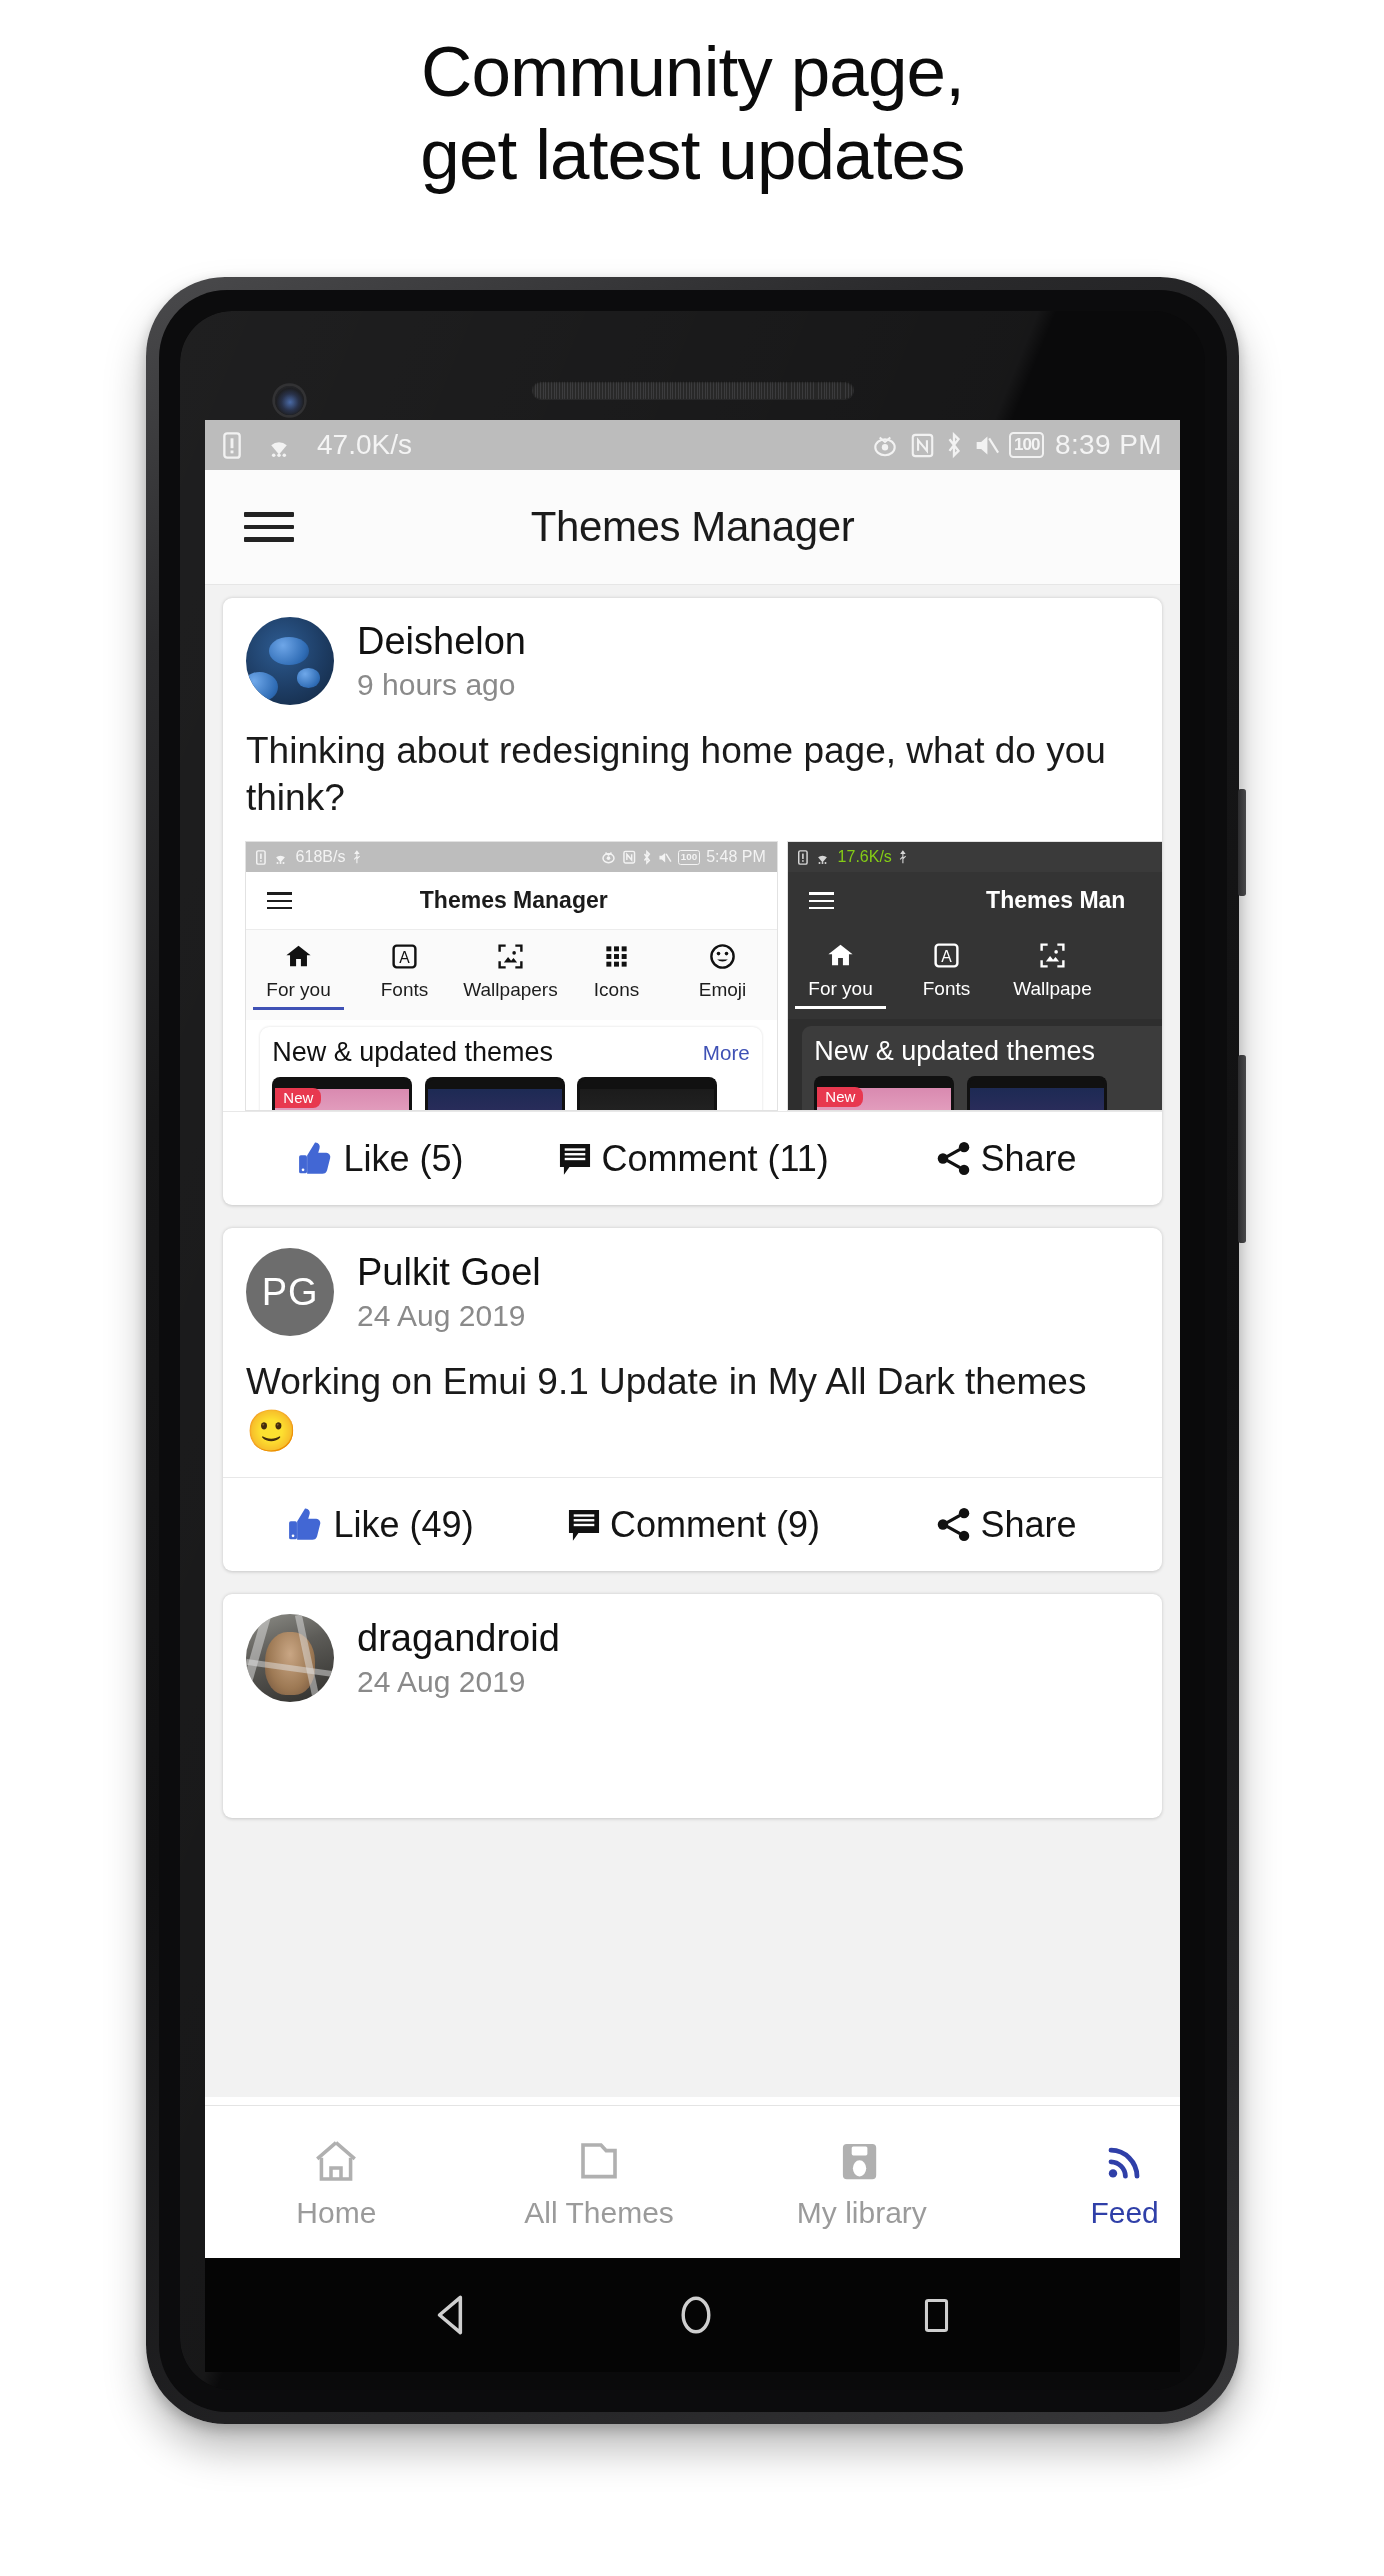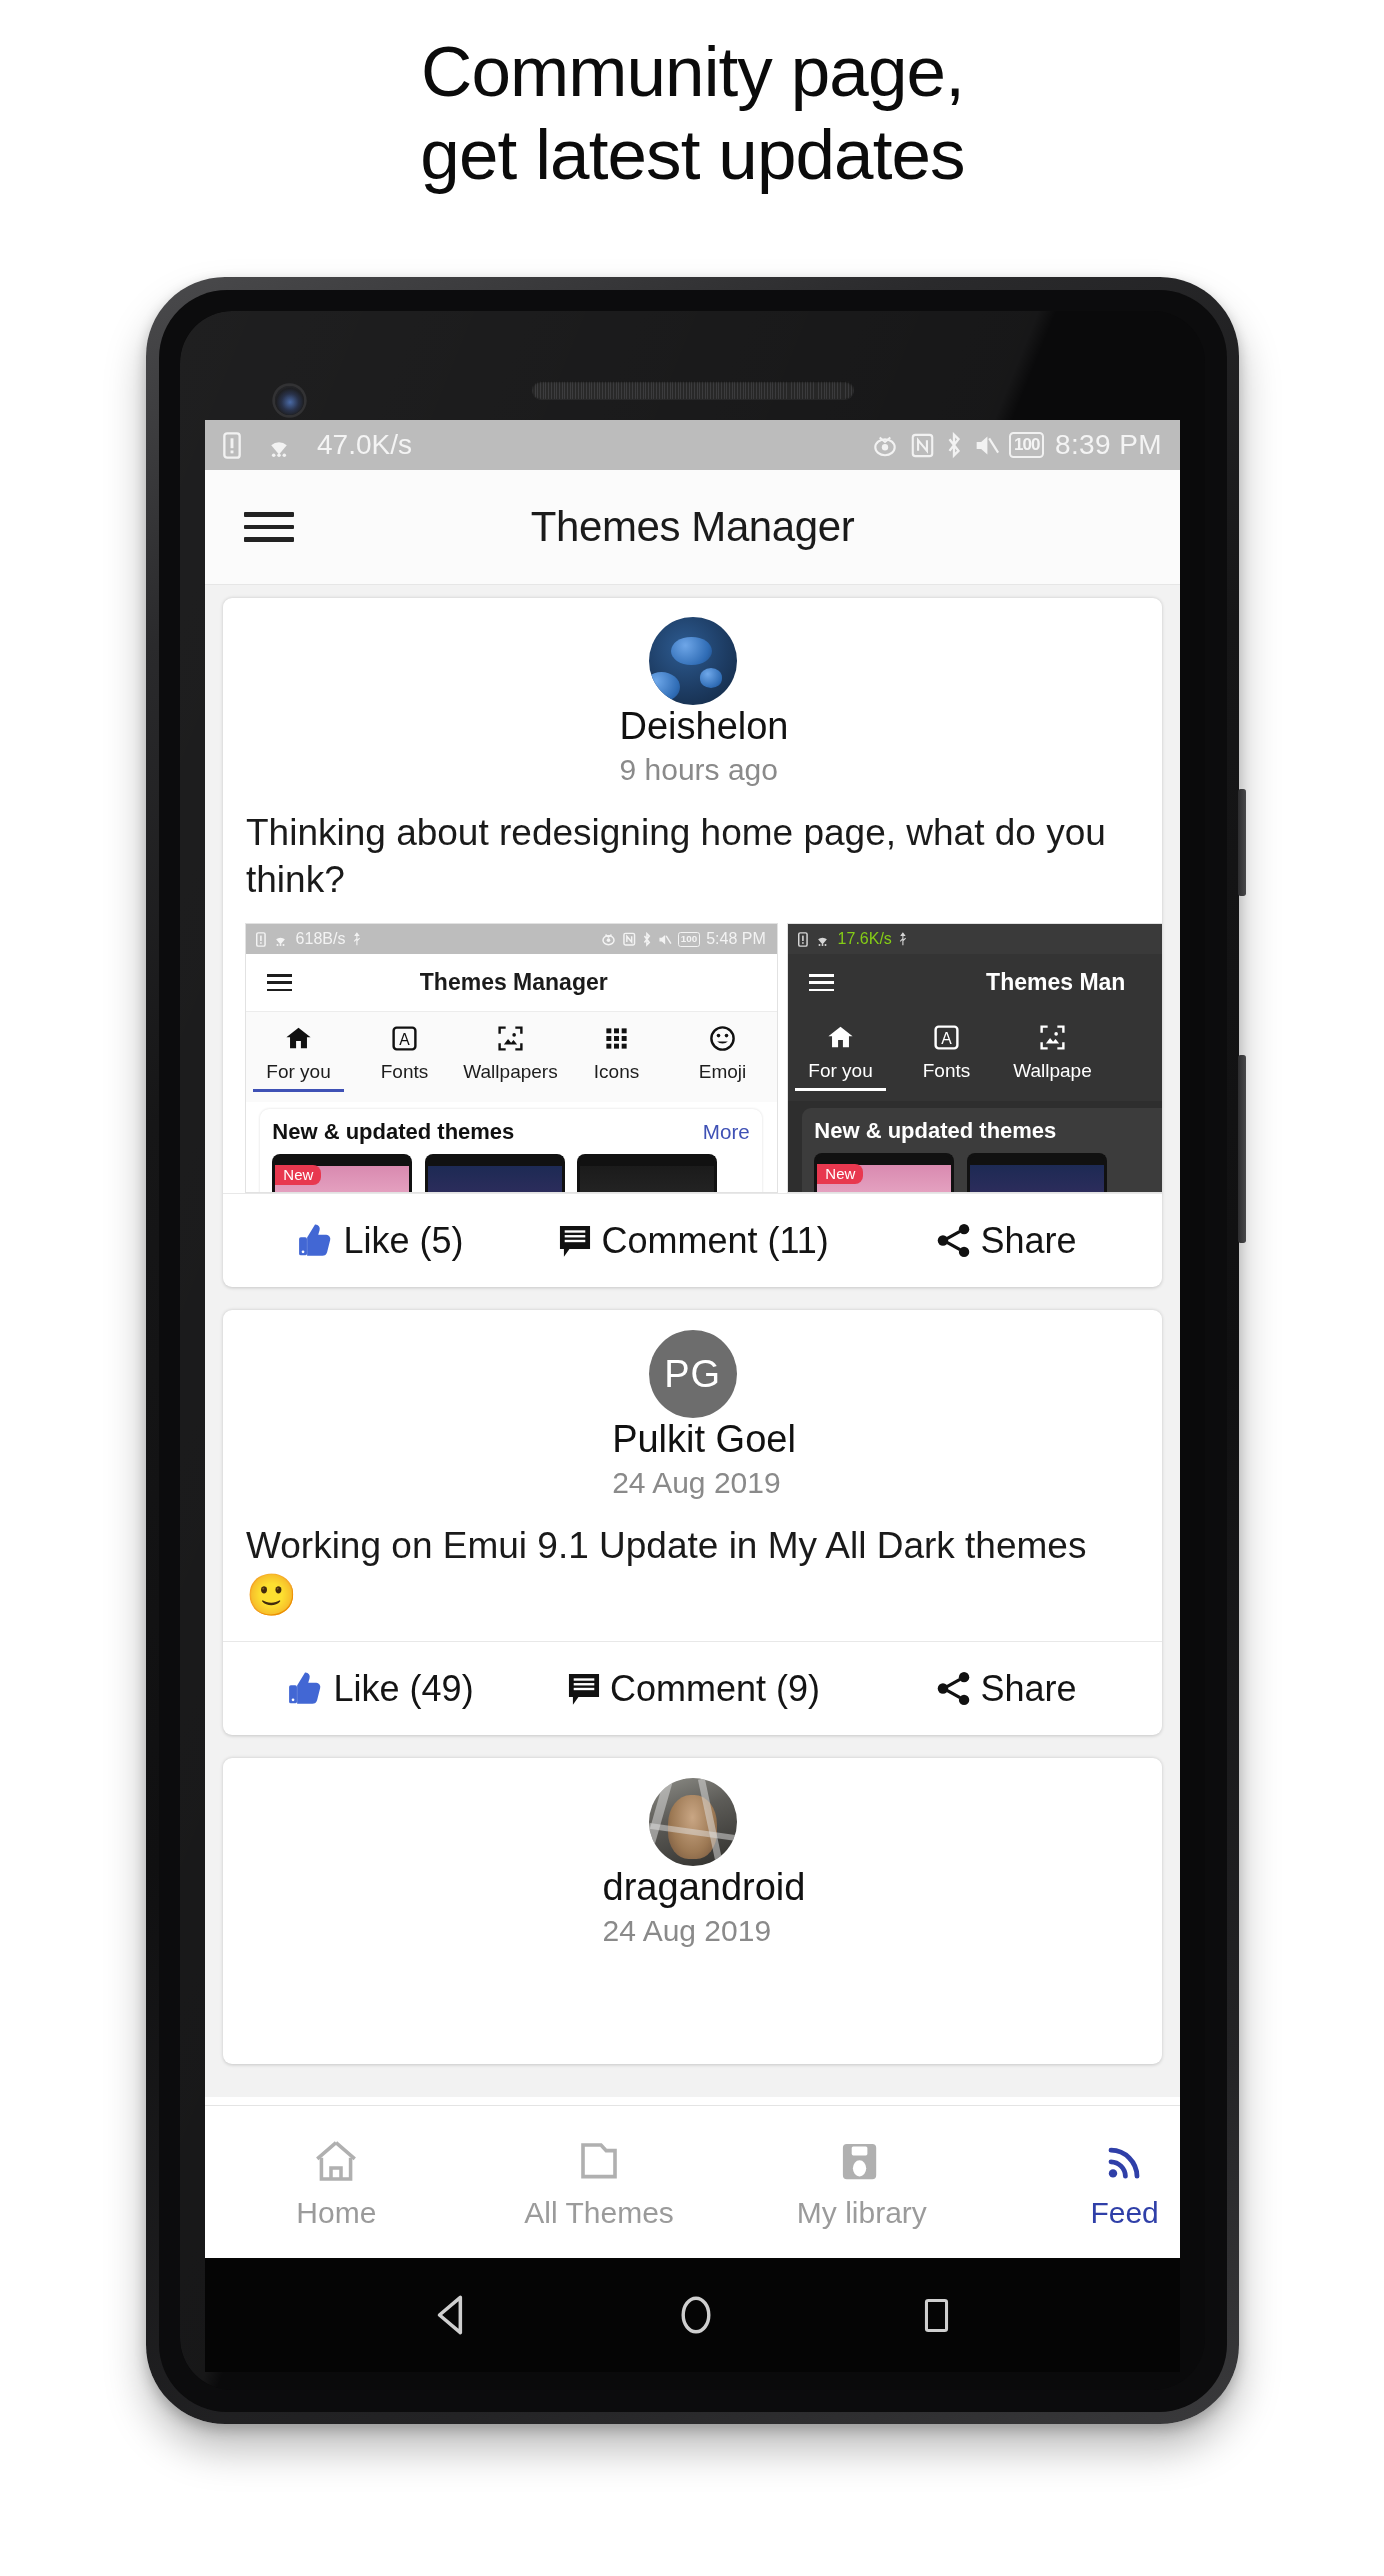--- a/index.html
+++ b/index.html
@@ -86,21 +86,21 @@
   .hamburger{width:50px;margin-left:39px;display:flex;flex-direction:column;gap:8px;cursor:pointer;}
   .hamburger i{display:block;height:4.5px;background:#222;border-radius:0.9px;}
   .appbar-title{
     flex:1;text-align:center;font-size:42px;color:#1b1b1b;
     margin-right:89px;letter-spacing:-0.4px;
   }
 
   
   .feed{background:#f2f2f2;height:1512px;padding:12.5px 18px 0 18px;box-sizing:border-box;overflow:hidden;}
   .card{background:#fff;border-radius:9px;box-shadow:0 0.9px 3.6px rgba(0,0,0,.18);margin-bottom:23px;overflow:hidden;}
-  .card-head{display:flex;align-items:center;padding:19.7px 23px 9px 23px;flex-direction:column;}
+  .card-head{display:flex;align-items:center;padding:19.7px 23px 9px 23px;}
   .avatar{width:88px;height:88px;border-radius:50%;flex:none;overflow:hidden;position:relative;}
   .av-deishelon{background:radial-gradient(circle at 40% 35%,#2d5b91 0%,#1d3c63 55%,#12263f 100%);}
   .av-deishelon .b1{position:absolute;left:26%;top:22%;width:46%;height:32%;border-radius:50%;
     background:radial-gradient(circle at 35% 30%,#6ea6e8,#2f6cb5 70%,#1d4a85);}
   .av-deishelon .b2{position:absolute;left:58%;top:58%;width:26%;height:22%;border-radius:50%;
     background:radial-gradient(circle at 35% 30%,#6fa8ea,#2f6cb5 70%,#1d4a85);}
   .av-deishelon .b3{position:absolute;left:-6%;top:62%;width:42%;height:34%;border-radius:50%;
     background:radial-gradient(circle at 35% 30%,#6fa8ea,#2f6cb5 70%,#1d4a85);}
   .av-pg{background:#6d6d6d;color:#fff;display:flex;align-items:center;justify-content:center;
     font-size:38px;letter-spacing:0.9px;}
@@ -141,21 +141,21 @@
   .m-tabs.dark{background:#343434;}
   .m-tab{width:106px;flex:none;text-align:center;position:relative;}
   .m-tab .ic{height:38px;display:flex;align-items:center;justify-content:center;}
   .m-tab .lb{font-size:19px;color:#1d1d1d;margin-top:3.6px;white-space:nowrap;}
   .m-tabs.dark .m-tab .lb{color:#fff;}
   .m-tab.active:after{content:"";position:absolute;left:7.2px;right:7.2px;bottom:-9px;height:3.6px;background:#3f51b5;}
   .m-tabs.dark .m-tab.active:after{background:#fff;}
   .m-panel{margin:7.2px 14.3px 0 14.3px;background:#fff;border-radius:9px;padding:10.7px 12.5px 0 12.5px;box-shadow:0 0.9px 2.7px rgba(0,0,0,.14);}
   .m-panel.dark{background:#3c3c3c;box-shadow:none;}
   .m-panel-head{display:flex;justify-content:space-between;align-items:center;}
-  .m-panel-title{font-size:22px;font-weight:bold;color:#111;}
+  .m-panel-title{font-size:27px;font-weight:normal;color:#111;}
   .m-panel.dark .m-panel-title{color:#fff;}
   .m-more{font-size:20.6px;color:#3f51b5;}
   .m-thumbs{display:flex;gap:12.5px;margin-top:9px;}
   .m-thumb{width:134px;height:63px;border-radius:8px 8px 0 0;flex:none;position:relative;overflow:hidden;
     background:#111;border:3.6px solid #111;border-bottom:none;}
   .m-thumb .body{position:absolute;left:0;right:0;top:9px;bottom:0;}
   .t1 .body{background:linear-gradient(180deg,#d98ab0,#efb7cf);}
   .t2 .body{background:linear-gradient(180deg,#1d2a54,#3b2f63);}
   .t3 .body{background:linear-gradient(180deg,#1b1b1b,#2b2b2b);}
   .newbadge{position:absolute;left:0;top:7.2px;background:#e8384f;color:#fff;font-size:15px;

